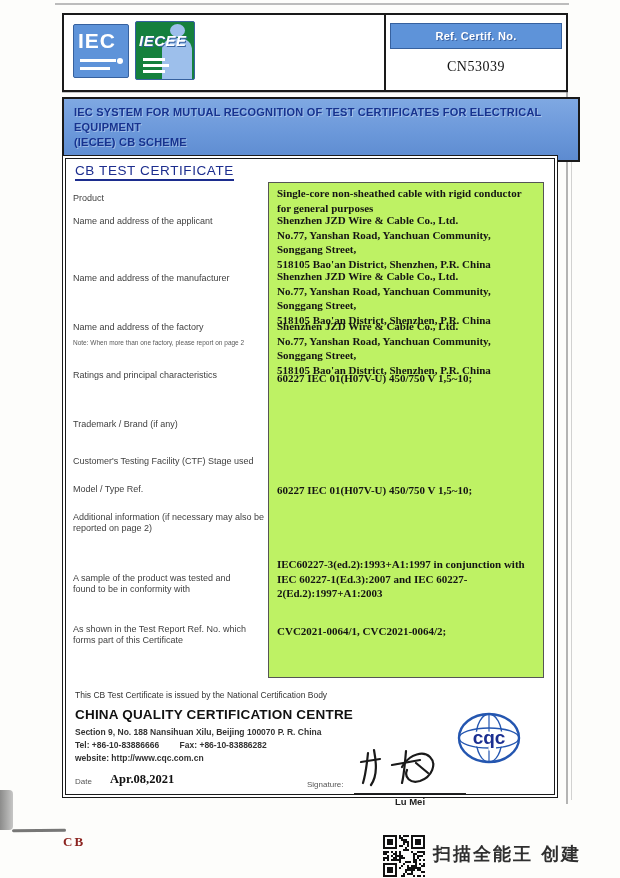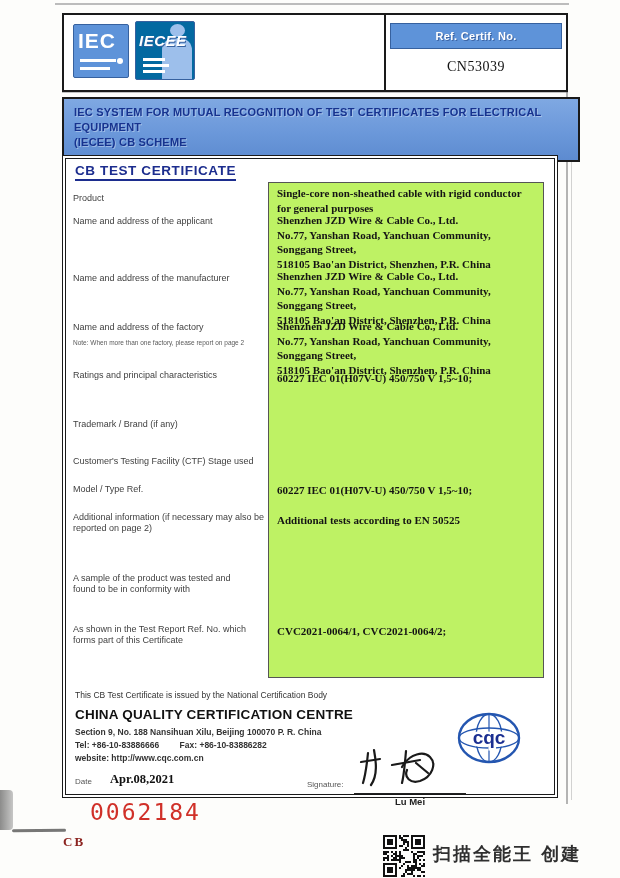--- a/index.html
+++ b/index.html
@@ -15,21 +15,21 @@
 
   
   .hdr{position:absolute;left:62px;top:13px;width:502px;height:75px;border:2px solid #1a1a1a;display:flex;background:#fff;}
   .hdr-left{position:relative;width:320px;border-right:2px solid #1a1a1a;}
   .logo{position:absolute;border-radius:2px;}
   .logo-iec{left:9px;top:9px;width:54px;height:52px;background:#5e93d9;border:1px solid #36619f;}
   .logo-iec .txt{position:absolute;left:4px;top:4px;color:#fff;font-weight:bold;font-size:21px;letter-spacing:1px;font-family:"Liberation Sans",sans-serif;}
   .logo-iec .bar1{position:absolute;left:6px;top:34px;width:36px;height:3px;background:#fff;}
   .logo-iec .dot1{position:absolute;left:43px;top:32.5px;width:6px;height:6px;border-radius:50%;background:#fff;}
   .logo-iec .bar2{position:absolute;left:6px;top:42px;width:30px;height:3px;background:#fff;}
-  .logo-iecee{left:71px;top:6px;width:58px;height:57px;background:#0369a1;border:1px solid #36619f;overflow:hidden;}
+  .logo-iecee{left:71px;top:6px;width:58px;height:57px;background:#15803d;border:1px solid #36619f;overflow:hidden;}
   .logo-iecee .fig-head{position:absolute;left:34px;top:2px;width:15px;height:13px;border-radius:50%;background:#9dbfeb;}
   .logo-iecee .fig-body{position:absolute;left:26px;top:16px;width:30px;height:44px;border-radius:12px 12px 4px 4px;background:#9dbfeb;}
   .logo-iecee .txt{position:absolute;left:3px;top:10px;color:#fff;font-weight:bold;font-style:italic;font-size:15px;letter-spacing:.5px;text-shadow:1px 1px 0 #36619f;}
   .logo-iecee .l1{position:absolute;left:7px;top:36px;width:22px;height:2.5px;background:#fff;}
   .logo-iecee .l2{position:absolute;left:7px;top:42px;width:26px;height:2.5px;background:#fff;}
   .logo-iecee .l3{position:absolute;left:7px;top:48px;width:22px;height:2.5px;background:#fff;}
   .hdr-right{position:relative;flex:1;}
   .ref-bar{position:absolute;left:4px;right:4px;top:8px;height:24px;background:#5e93d9;border:1px solid #36619f;
            color:#fff;font-weight:bold;font-size:11px;display:flex;align-items:center;justify-content:center;letter-spacing:.3px;
            text-shadow:1px 1px 0 rgba(40,70,130,.6);}
@@ -37,21 +37,21 @@
 
   
   .banner{position:absolute;left:62px;top:97px;width:494px;height:49px;border:2px solid #1a1a1a;
           background:linear-gradient(180deg,#7fa8e2 0%,#6b98da 55%,#5d8bd0 100%);
           padding:6px 10px;box-sizing:content-box;}
   .banner .t{color:#17338f;font-weight:bold;font-size:11px;line-height:1.35;letter-spacing:.2px;
              text-shadow:1px 1px 0 rgba(255,255,255,.35);}
 
   
   .main{position:absolute;left:62px;top:155px;width:488px;height:635px;border:4px double #1a1a1a;background:#fff;}
-  .cert-title{position:absolute;left:9px;top:4px;color:#1c2d8e;font-weight:bold;font-size:13.5px;letter-spacing:.6px;
+  .cert-title{position:absolute;left:9px;top:4px;color:#1c2d8e;font-weight:normal;font-size:13.5px;letter-spacing:.6px;
               border-bottom:2px solid #1c2d8e;padding-bottom:1px;}
   .lbl{position:absolute;left:7px;font-size:9px;color:#3f3f3f;line-height:1.25;width:188px;}
   .note{position:absolute;left:7px;font-size:6.5px;color:#5a5a5a;width:200px;}
   .valbox{position:absolute;left:202px;top:23px;width:274px;height:494px;border:1px solid #555;background:#bef264;}
   .val{position:absolute;left:8px;right:6px;font-family:"Liberation Serif",serif;font-weight:700;
        font-size:11px;line-height:1.32;color:#141414;}
   .val .ln{display:block;}
 
   
   .f-issued{position:absolute;left:9px;top:531px;font-size:8.5px;color:#333;}
@@ -149,21 +149,21 @@
       </div>
 
       <div class="val" style="top:136px">
         <span class="ln">Shenzhen JZD Wire &amp; Cable Co., Ltd.</span>
         <span class="ln">No.77, Yanshan Road, Yanchuan Community, Songgang Street,</span>
         <span class="ln">518105 Bao'an District, Shenzhen, P.R. China</span>
       </div>
 
       <div class="val" style="top:188px">60227 IEC 01(H07V-U) 450/750 V 1,5~10;</div>
       <div class="val" style="top:300px">60227 IEC 01(H07V-U) 450/750 V 1,5~10;</div>
-      <div class="val" style="top:330px">Additional tests according to EN 50525</div>
+      <div class="val" style="top:374px">IEC60227-3(ed.2):1993+A1:1997 in conjunction with IEC 60227-1(Ed.3):2007 and IEC 60227-2(Ed.2):1997+A1:2003</div>
       <div class="val" style="top:441px">CVC2021-0064/1, CVC2021-0064/2;</div>
     </div>
 
     <div class="f-issued">This CB Test Certificate is issued by the National Certification Body</div>
     <div class="f-ncb">CHINA QUALITY CERTIFICATION CENTRE</div>
     <div class="f-addr">Section 9, No. 188 Nansihuan Xilu, Beijing 100070 P. R. China</div>
     <div class="f-tel">
       <span>Tel: +86-10-83886666</span>
       <span>Fax: +86-10-83886282</span>
     </div>
@@ -190,21 +190,20 @@
     <svg class="cqc-logo" width="66" height="54" viewBox="0 0 66 54">
       <ellipse cx="33" cy="27" rx="30" ry="24" fill="none" stroke="#2456b0" stroke-width="2.4"></ellipse>
       <ellipse cx="33" cy="27" rx="30" ry="10" fill="none" stroke="#2456b0" stroke-width="1.4"></ellipse>
       <ellipse cx="33" cy="27" rx="13" ry="24" fill="none" stroke="#2456b0" stroke-width="1.4"></ellipse>
       <line x1="33" y1="3" x2="33" y2="51" stroke="#2456b0" stroke-width="1.2"></line>
       <text x="33" y="33" text-anchor="middle" font-family="Liberation Sans, sans-serif" font-weight="bold" font-size="19" fill="#1b2f91" stroke="#ffffff" stroke-width="5" paint-order="stroke">cqc</text>
     </svg>
   </div>
 
   <div class="stamp-cb">CB</div>
-  <div class="stamp-num">0062184</div>
 
   <svg class="qr" id="qr-svg" viewBox="0 0 42 42">
       <rect x="16" y="0" width="2" height="2" fill="#111"></rect>
       <rect x="20" y="0" width="2" height="2" fill="#111"></rect>
       <rect x="22" y="0" width="2" height="2" fill="#111"></rect>
       <rect x="24" y="0" width="2" height="2" fill="#111"></rect>
       <rect x="16" y="2" width="2" height="2" fill="#111"></rect>
       <rect x="18" y="2" width="2" height="2" fill="#111"></rect>
       <rect x="18" y="4" width="2" height="2" fill="#111"></rect>
       <rect x="20" y="4" width="2" height="2" fill="#111"></rect>

